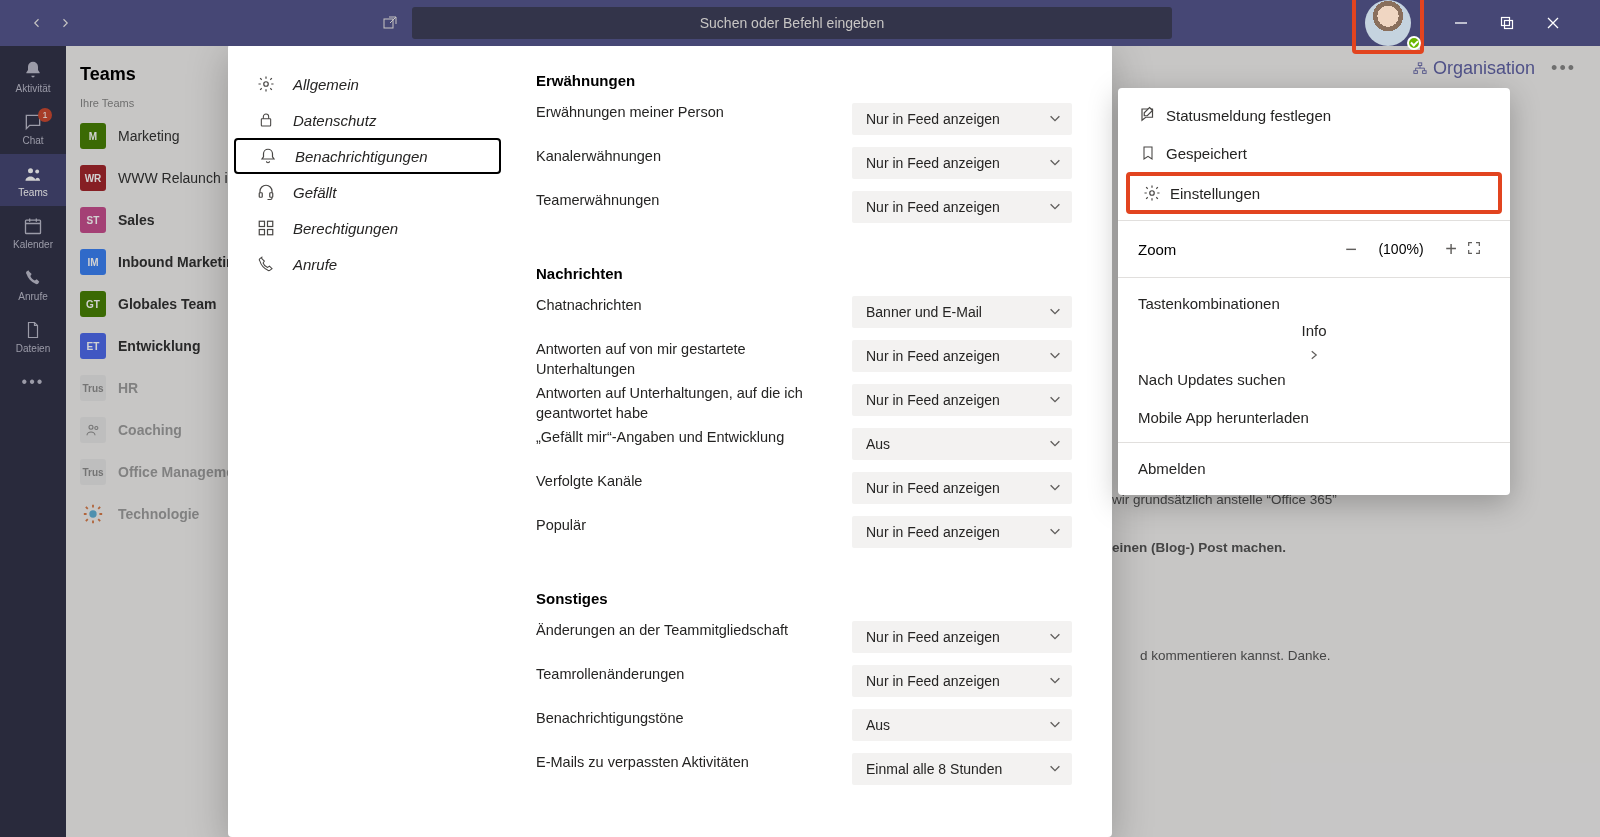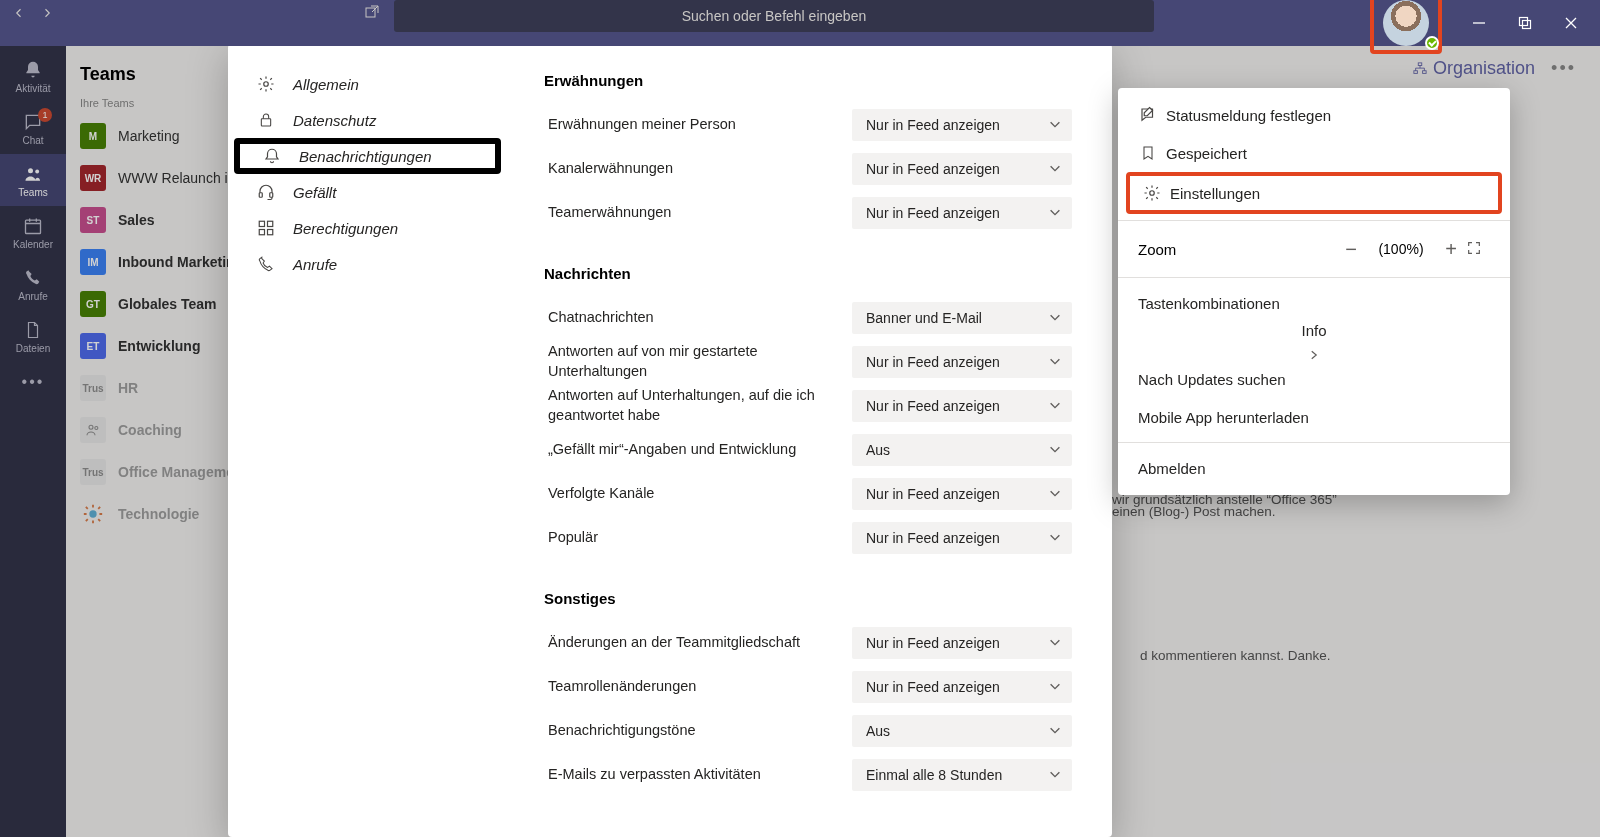--- a/index.html
+++ b/index.html
@@ -1,19 +1,19 @@
 <!DOCTYPE html>
 <html><head>
 <meta charset="utf-8">
 <style>
 * { margin:0; padding:0; box-sizing:border-box; font-family:"Segoe UI",-apple-system,sans-serif; }
 body { width:1600px; height:837px; overflow:hidden; background:#f3f2f1; position:relative; }
 
 
-.titlebar { height:46px; background:#464775; display:flex; padding:0 6px; position:relative; }
+.titlebar { height:46px; background:#464775; display:flex; align-items:center; padding:0 24px; position:relative; }
 .nav-arrows { display:flex; gap:2px; }
 .nav-btn { width:26px; height:26px; display:flex; align-items:center; justify-content:center; color:#c8c6c4; border-radius:3px; }
 .nav-btn svg { width:12px; height:12px; }
 .popout-btn { margin-left:300px; color:#c8c6c4; width:24px;height:24px; display:flex;align-items:center;justify-content:center;}
 .searchbar { flex:0 0 760px; height:32px; background:#33344a; border-radius:3px; margin-left:10px; display:flex; align-items:center; justify-content:center; color:#c8c6c4; font-size:14px; }
 .title-right { margin-left:auto; display:flex; align-items:center; gap:0; }
 .avatar-wrap { width:72px; height:62px; border:4px solid #e2441f; border-radius:4px; display:flex; align-items:center; justify-content:center; position:relative; margin-right:14px; }
 .avatar { width:46px; height:46px; border-radius:50%; background:radial-gradient(circle at 50% 35%, #f0d6c2 0 28%, #8a6f5c 28% 40%, #c5d3df 40% 100%); position:relative;}
 .presence { width:14px;height:14px;border-radius:50%;background:#6bb700;border:2px solid #fff;position:absolute;right:-1px;bottom:0;display:flex;align-items:center;justify-content:center;}
 .presence::after{content:"";width:5px;height:3px;border-left:2px solid #fff;border-bottom:2px solid #fff;transform:rotate(-45deg);margin-top:-2px;}
@@ -35,25 +35,25 @@
 .team-row { height:42px; display:flex; align-items:center; padding:0 14px; gap:12px; font-size:14px; color:#333; }
 .team-row.bold { font-weight:600; }
 .team-icon { width:26px;height:26px;border-radius:3px;display:flex;align-items:center;justify-content:center;color:#fff;font-size:10px;font-weight:600; }
 .team-row.muted { color:#9e9e9e; }
 .team-row.muted .team-icon { color:#8e8e8e; }
 
 
 .settings-modal { position:absolute; left:228px; top:44px; width:884px; height:793px; background:#fff; box-shadow:0 10px 40px rgba(0,0,0,.25); border-radius:4px; display:flex; z-index:50; }
 .settings-nav { width:280px; padding:22px 0 0 0; border-right:1px solid transparent; }
 .snav-item { height:36px; display:flex; align-items:center; padding:0 22px; gap:17px; font-size:15px; color:#252423; border-radius:4px;margin:0 6px;font-style:italic;}
-.snav-item.highlight { border:6px solid #000000; border-radius:4px; font-weight:400;}
+.snav-item.highlight { border:2px solid #000000; border-radius:4px; font-weight:400;}
 .snav-item .sicon { width:20px;height:20px;display:flex;align-items:center;justify-content:center;color:#484644; }
 .settings-body { flex:1; padding:20px 40px 0 28px; overflow-y:auto; }
-.sec-title { font-weight:700; font-size:15px; margin:8px 8px 14px; }
-.setting-row { display:flex; align-items:center; min-height:44px; gap:20px;margin-left:12px; }
+.sec-title { font-weight:700; font-size:15px; margin:8px 0 14px; }
+.setting-row { display:flex; min-height:44px; gap:20px; }
 .setting-label { flex:1; font-size:14.5px; color:#252423; line-height:1.35; padding-right:8px;}
 .select { width:220px; height:32px; background:#f3f2f1; border:none; display:flex; align-items:center; justify-content:space-between; padding:0 10px 0 14px; font-size:14px; color:#252423; border-radius:2px; }
 .select .chev { color:#605e5c; }
 .sec-gap { height:22px; }
 
 
 .dim { position:absolute; left:0; top:0; width:1600px; height:837px; background:rgba(0,0,0,0.18); z-index:40; pointer-events:none;}
 .titlebar,.app-rail,.teams-pane,.content-bg { z-index:10; position:absolute;}
 .titlebar{position:relative;z-index:60;}
 .title-right{z-index:70;}
@@ -129,21 +129,21 @@
     <svg width="14" height="14" viewBox="0 0 16 16">
       <rect x="6" y="1" width="4" height="3" fill="none" stroke="#6264a7"></rect>
       <rect x="1" y="10" width="4" height="3" fill="none" stroke="#6264a7"></rect>
       <rect x="11" y="10" width="4" height="3" fill="none" stroke="#6264a7"></rect>
       <path d="M8 4v3M3 10V7h10v3" fill="none" stroke="#6264a7"></path>
     </svg>
     <span>Organisation</span>
     <span style="margin-left:10px;color:#888;letter-spacing:2px;">•••</span>
   </div>
 <div class="bg-text" style="top:490px;">wir grundsätzlich anstelle “Office 365”</div>
-<div class="bg-text" style="top:502px;">einen (Blog-) Post machen.</div>
+<div class="bg-text" style="top:538px;font-weight:bold;">einen (Blog-) Post machen.</div>
 <div class="bg-text" style="top:646px;padding-left:28px;">d kommentieren kannst. Danke.</div>
 
 <div class="app-rail">
   <div class="rail-item">
       <div class="ricon">
         <svg width="20" height="20" viewBox="0 0 24 24" fill="currentColor">
           <path d="M12 2a6 6 0 00-6 6v4l-2 3v1h16v-1l-2-3V8a6 6 0 00-6-6zM10 19a2 2 0 004 0h-4z"></path>
         </svg>
       </div>
       <span>Aktivität</span>

